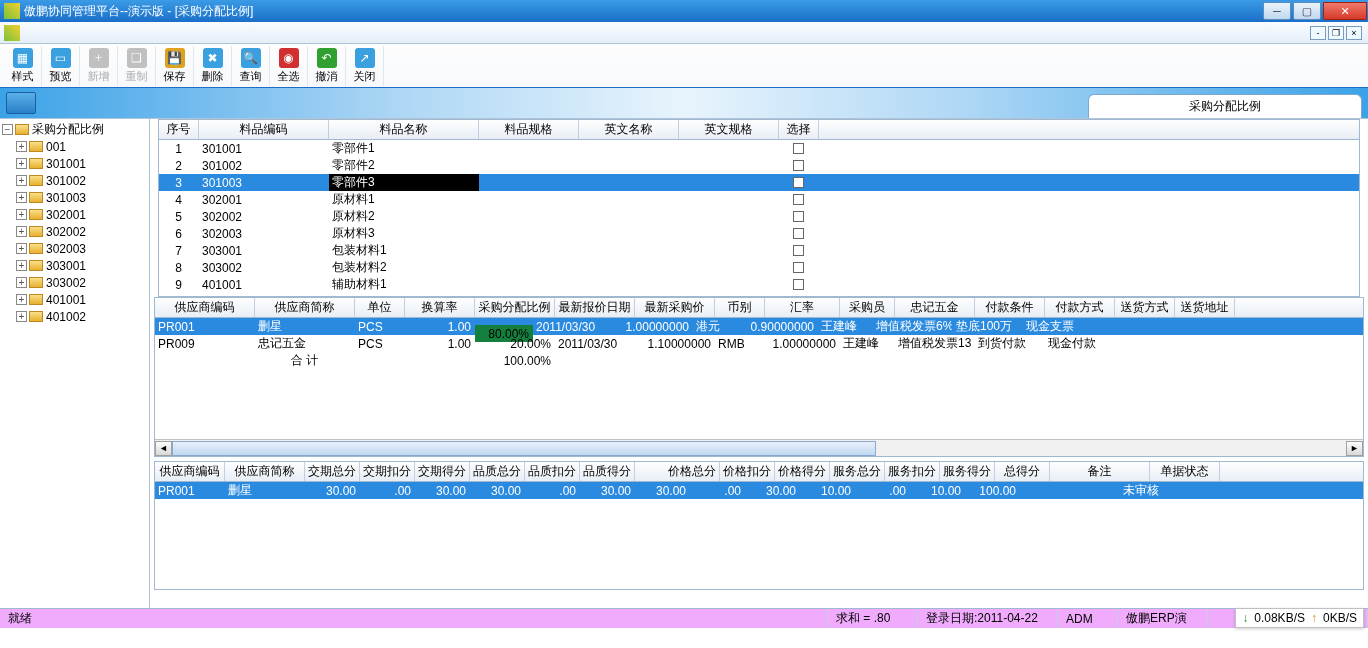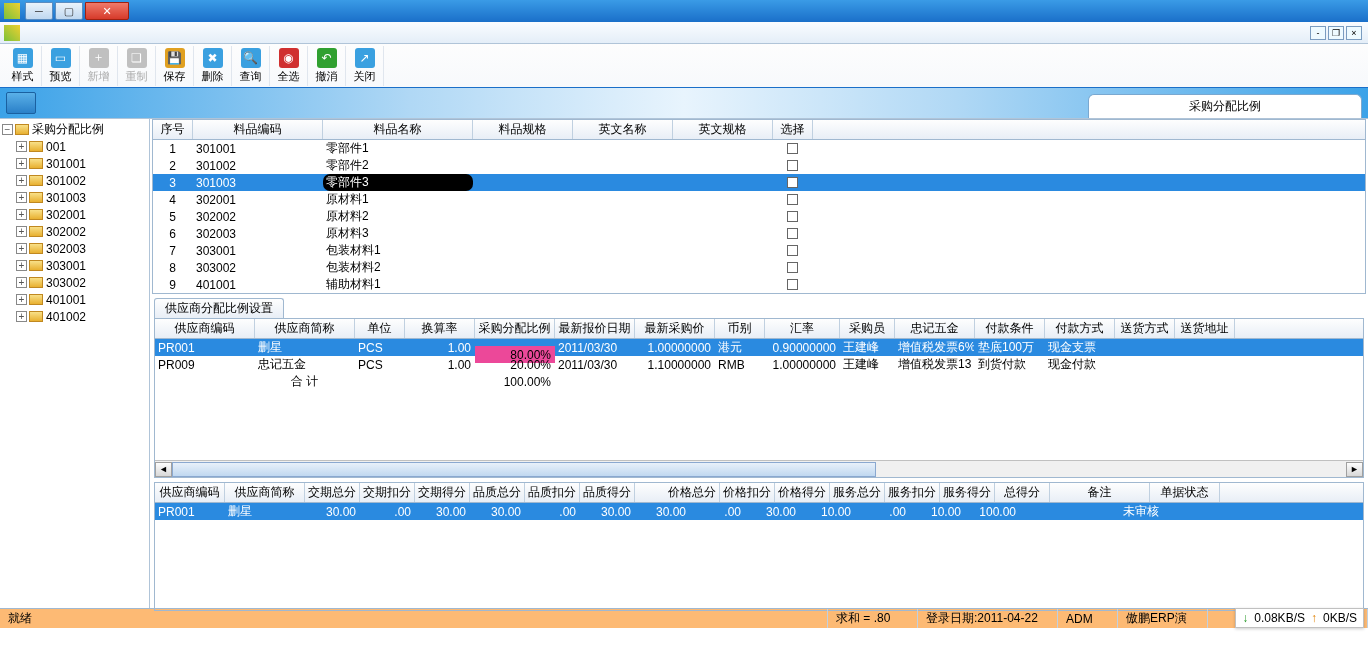--- a/index.html
+++ b/index.html
@@ -52,31 +52,32 @@
 .tab { height: 20px; padding: 0 10px; border: 1px solid #a0b8d0; border-bottom: none; background: linear-gradient(#fefefe,#e8eef6); display: flex; align-items: center; border-radius: 3px 3px 0 0; }
 
 .grid2 { margin: 0 4px; border: 1px solid #a0b8d0; }
 .grid3 { margin: 4px 4px 0 4px; border: 1px solid #a0b8d0; }
 
 .hscroll { height: 17px; background: #f0f0f0; border-top: 1px solid #c0c0c0; display: flex; align-items: center; }
 .hscroll .arrow { width: 17px; height: 15px; background: linear-gradient(#fdfdfd,#d8d8d8); border: 1px solid #a0a0a0; font-size: 9px; display: flex; align-items: center; justify-content: center; }
 .hscroll .track { flex: 1; height: 15px; position: relative; }
 .hscroll .thumb { position: absolute; left: 0; width: 60%; height: 100%; background: linear-gradient(#e8f0fa,#c0d8f0); border: 1px solid #8aa8d0; }
 
-.statusbar { height: 20px; border-top: 1px solid #a0b8d0; display: flex; align-items: center; background: #fdba74; font-size: 12px; }
+.statusbar { height: 20px; border-top: 1px solid #a0b8d0; display: flex; align-items: center; background: #f0abfc; font-size: 12px; }
 .statusbar .cell { padding: 0 8px; border-right: 1px solid #c0d0e0; height: 100%; display: flex; align-items: center; }
 .netspeed { position: absolute; right: 4px; bottom: 20px; background: #fff; border: 1px solid #c0c0c0; box-shadow: 0 1px 3px rgba(0,0,0,0.2); padding: 2px 6px; font-size: 11px; display: flex; align-items: center; gap: 6px; }
 .netspeed .dn { color: #2a9a2a; }
 .netspeed .up { color: #e08000; }
 </style>
 </head>
 <body>
 
 <div class="titlebar">
   <div class="icon"></div>
+  <div class="title">傲鹏协同管理平台--演示版 - [采购分配比例]</div>
   <div class="winbtns">
     <div class="winbtn">─</div>
     <div class="winbtn">▢</div>
     <div class="winbtn close">✕</div>
   </div>
 </div>
 
 <div class="menubar">
   <div class="appicon"></div>
   <div class="mdi-btns">
@@ -198,21 +199,21 @@
         <div class="tree-node" style="padding-left: 14px;">
           <span class="exp">+</span>
           <span class="foldericon"></span>
           <span class="lbl">401002</span>
         </div>
       </div>
   </div>
 
   <div class="right">
 
-    <div class="grid" style="margin:0 2px;height:178px">
+    <div class="grid" style="margin:0 8px;height:178px">
       <div class="grid-head" id="g1head">
           <div class="cell" style="width: 40px;">序号</div>
           <div class="cell" style="width: 130px;">料品编码</div>
           <div class="cell" style="width: 150px;">料品名称</div>
           <div class="cell" style="width: 100px;">料品规格</div>
           <div class="cell" style="width: 100px;">英文名称</div>
           <div class="cell" style="width: 100px;">英文规格</div>
           <div class="cell" style="width: 40px;">选择</div>
         </div>
       <div id="g1body">
@@ -236,21 +237,21 @@
             <div class="cell" style="width: 100px;"></div>
             <div class="cell" style="width: 100px;"></div>
             <div class="cell" style="width: 40px; justify-content: center;">
               <div class="checkbox-ui"></div>
             </div>
             <div class="cell" style="flex: 1 1 0%;"></div>
           </div>
           <div class="grid-row sel">
             <div class="cell" style="width: 40px; justify-content: center;">3</div>
             <div class="cell" style="width: 130px;">301003</div>
-            <div class="cell inverted" style="width: 150px; border-radius: 7px;">零部件3</div>
+            <div class="cell inverted" style="width: 150px;">零部件3</div>
             <div class="cell" style="width: 100px;"></div>
             <div class="cell" style="width: 100px;"></div>
             <div class="cell" style="width: 100px;"></div>
             <div class="cell" style="width: 40px; justify-content: center;">
               <div class="checkbox-ui"></div>
             </div>
             <div class="cell" style="flex: 1 1 0%;"></div>
           </div>
           <div class="grid-row">
             <div class="cell" style="width: 40px; justify-content: center;">4</div>
@@ -320,25 +321,20 @@
             <div class="cell" style="width: 100px;"></div>
             <div class="cell" style="width: 100px;"></div>
             <div class="cell" style="width: 40px; justify-content: center;">
               <div class="checkbox-ui"></div>
             </div>
             <div class="cell" style="flex: 1 1 0%;"></div>
           </div>
         </div>
     </div>
 
-    <div class="tabset">
-      <div class="tab">
-        <span>供应商分配比例设置</span>
-      </div>
-    </div>
 
     <div class="grid2">
       <div class="grid-head" id="g2head">
           <div class="cell" style="width: 100px;">供应商编码</div>
           <div class="cell" style="width: 100px;">供应商简称</div>
           <div class="cell" style="width: 50px;">单位</div>
           <div class="cell" style="width: 70px;">换算率</div>
           <div class="cell" style="width: 80px;">采购分配比例</div>
           <div class="cell" style="width: 80px;">最新报价日期</div>
           <div class="cell" style="width: 80px;">最新采购价</div>
@@ -350,21 +346,21 @@
           <div class="cell" style="width: 70px;">付款方式</div>
           <div class="cell" style="width: 60px;">送货方式</div>
           <div class="cell" style="width: 60px;">送货地址</div>
         </div>
       <div id="g2body">
           <div class="grid-row sel">
             <div class="cell" style="width: 100px;">PR001</div>
             <div class="cell" style="width: 100px;">删星</div>
             <div class="cell" style="width: 50px;">PCS</div>
             <div class="cell" style="width: 70px; justify-content: flex-end;">1.00</div>
-            <div class="cell" style="width: 80px; justify-content: flex-end; background: #ec4899; color: rgb(0, 0, 0); margin-top: 14px;">80.00%</div>
+            <div class="cell" style="width: 58px; justify-content: flex-end; background: #15803d; color: rgb(0, 0, 0); margin-top: 14px;">80.00%</div>
             <div class="cell" style="width: 80px;">2011/03/30</div>
             <div class="cell" style="width: 80px; justify-content: flex-end;">1.00000000</div>
             <div class="cell" style="width: 50px;">港元</div>
             <div class="cell" style="width: 75px; justify-content: flex-end;">0.90000000</div>
             <div class="cell" style="width: 55px;">王建峰</div>
             <div class="cell" style="width: 80px;">增值税发票6%</div>
             <div class="cell" style="width: 70px;">垫底100万</div>
             <div class="cell" style="width: 70px;">现金支票</div>
             <div class="cell" style="width: 60px;"></div>
             <div class="cell" style="width: 60px;"></div>

